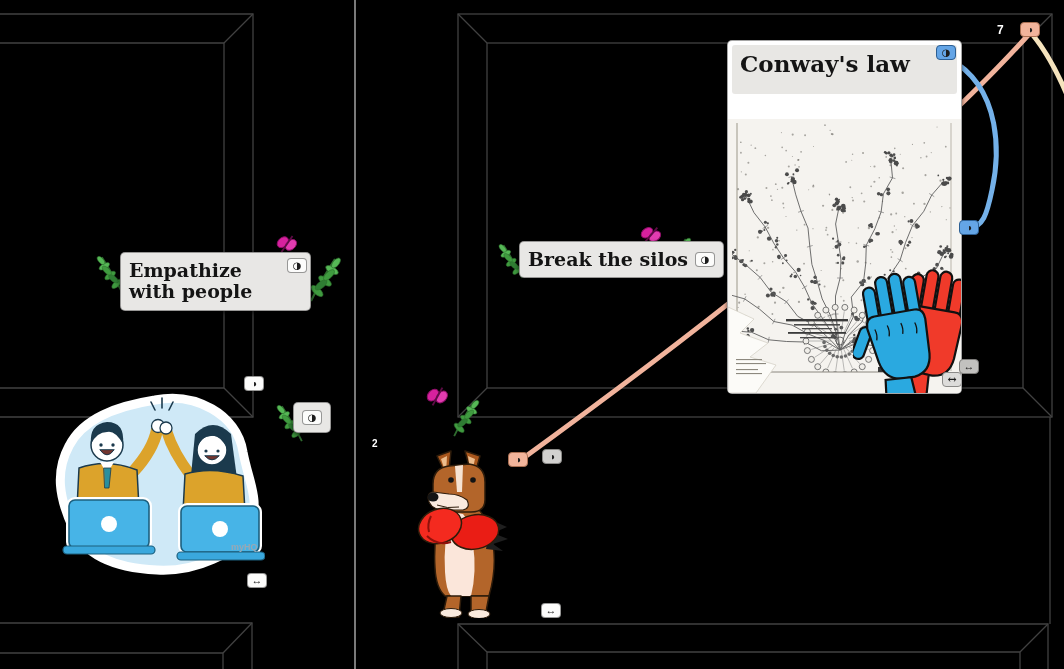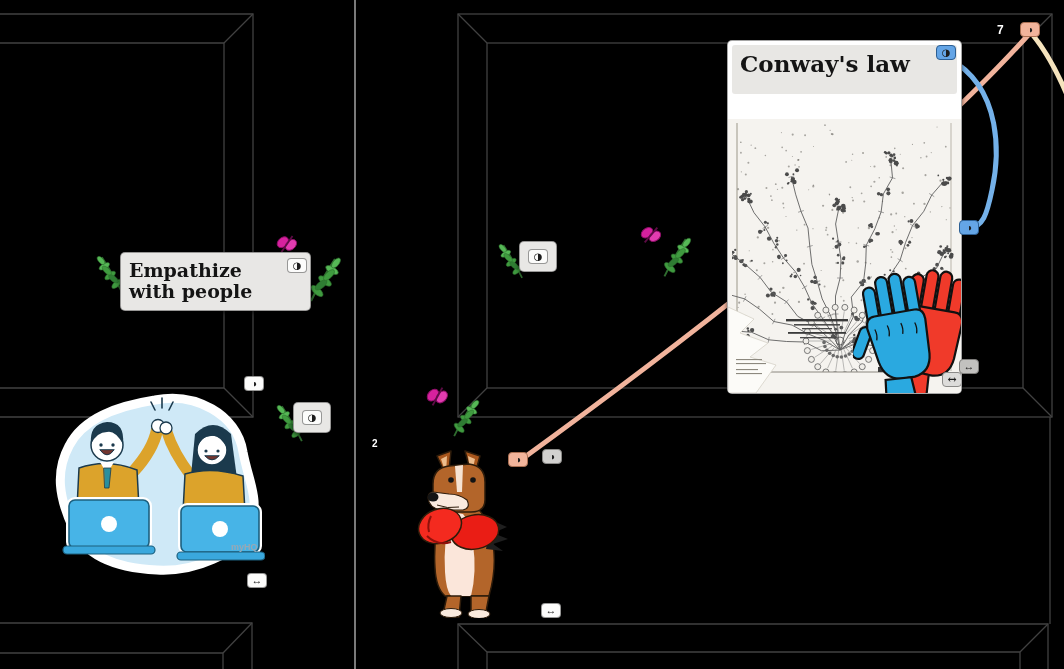--- a/index.html
+++ b/index.html
@@ -124,20 +124,21 @@
       <use href="#butterfly"></use>
     </svg>
 
   <div class="card" style="left:120px;top:252px;width:189px;font-size:19px;">
     <div class="txt" style="padding-right:30px">Empathize with people</div>
     <div class="ibtn" style="left:166px;top:5px">◑</div>
   </div>
 
   <div class="card" style="left:519px;top:241px;font-size:19px;">
     <div class="txt row">
+      <span>Break the silos</span>
       <span class="ibtn inline">◑</span>
     </div>
   </div>
 
   <div class="card" style="left:293px;top:402px;font-size:21px;">
     <div class="txt row">
       <span class="ibtn inline">◑</span>
     </div>
   </div>
   <div class="badge" style="left:372px;top:438px;font-size:10px;">2</div>

